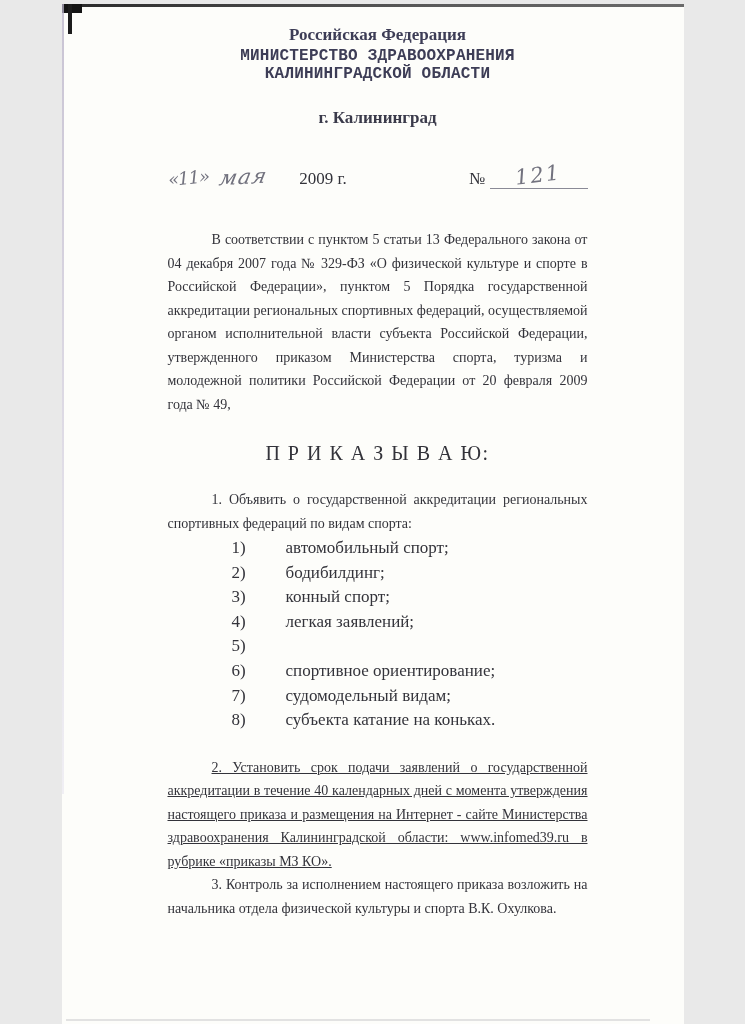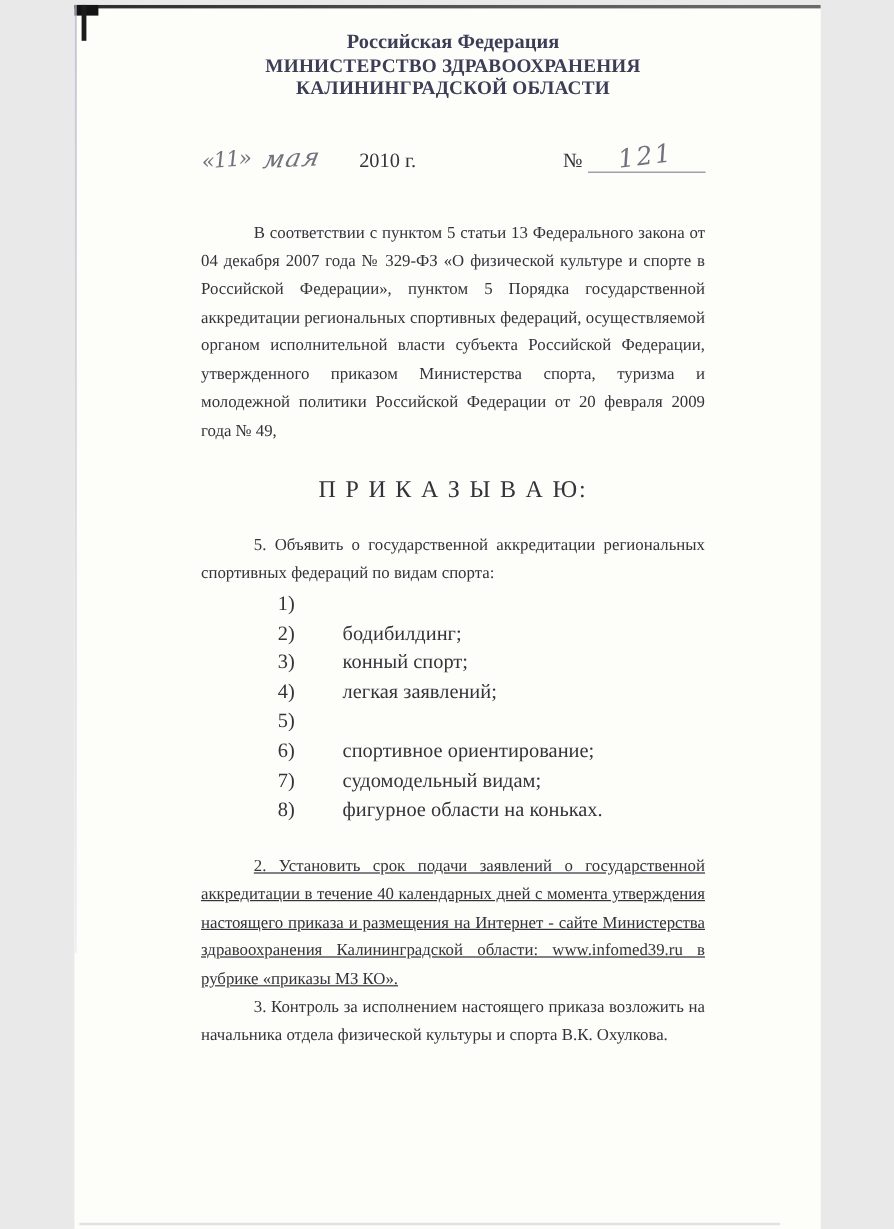--- a/index.html
+++ b/index.html
@@ -16,21 +16,21 @@
   
   .scan-top{position:absolute;top:0;left:0;right:0;height:3px;background:linear-gradient(90deg,#2a2a2a,#5a5a5a 60%,#6a6a6a);}
   .scan-corner{position:absolute;top:0;left:0;width:20px;height:9px;background:#141414;}
   .scan-left-bar{position:absolute;left:6px;top:0;width:4px;height:30px;background:#1c1c1c;}
   .scan-left-faint{position:absolute;left:0;top:0;width:2px;height:790px;background:linear-gradient(#b7b0c6,#eceaf2);opacity:.75;}
   .scan-bottom{position:absolute;left:4px;right:34px;bottom:7px;height:2px;background:#dddddd;opacity:.85;}
 
   .content{position:absolute;left:106px;right:96px;top:0;}
 
   .hdr1{margin-top:21px;text-align:center;font-weight:bold;font-size:17px;color:#3d3d56;}
-  .hdr2{margin-top:2px;text-align:center;font-weight:bold;font-size:16px;color:#3d3d56;letter-spacing:.2px;}
+  .hdr2{margin-top:2px;text-align:center;font-weight:bold;font-size:16px;color:#3d3d56;letter-spacing:.2px;font-family:Liberation Mono, monospace;}
   .doc-type{margin-top:35px;text-align:center;font-weight:bold;font-size:19px;letter-spacing:1.5px;color:#3a3a4a;}
   .city{margin-top:25px;text-align:center;font-weight:bold;font-size:17px;color:#3a3a4a;}
 
   .date-row{margin-top:35px;display:flex;justify-content:space-between;align-items:flex-end;font-size:17px;}
   .date-left{display:flex;align-items:baseline;gap:10px;}
   .hand{
     display:inline-block;
     font-family:"DejaVu Serif",serif;
     font-style:italic;
     color:#72727e;
@@ -66,43 +66,45 @@
   <div class="scan-corner"></div>
   <div class="scan-left-bar"></div>
   <div class="scan-left-faint"></div>
   <div class="scan-bottom"></div>
 
   <div class="content">
 
     <div class="hdr1">Российская Федерация</div>
     <div class="hdr2">МИНИСТЕРСТВО ЗДРАВООХРАНЕНИЯ КАЛИНИНГРАДСКОЙ ОБЛАСТИ</div>
 
+    <div class="city">г. Калининград</div>
 
     <div class="date-row">
       <div class="date-left">
         <span class="hand hand-day">«11»</span>
         <span class="hand hand-month">мая</span>
-        <span class="printed-year">2010 г.</span>
+        <span class="printed-year">2009 г.</span>
       </div>
       <div class="num-group">
         <span class="num-label">№</span>
         <span class="num-underline"><span class="hand hand-number">121</span></span>
       </div>
     </div>
 
 
     <div class="para preamble">В соответствии с пунктом 5 статьи 13 Федерального закона от 04 декабря 2007 года № 329-ФЗ «О физической культуре и спорте в Российской Федерации», пунктом 5 Порядка государственной аккредитации региональных спортивных федераций, осуществляемой органом исполнительной власти субъекта Российской Федерации, утвержденного приказом Министерства спорта, туризма и молодежной политики Российской Федерации от 20 февраля 2009 года № 49,</div>
 
     <div class="order-word">П Р И К А З Ы В А Ю:</div>
 
-    <div class="para item1">5. Объявить о государственной аккредитации региональных спортивных федераций по видам спорта:</div>
+    <div class="para item1">1. Объявить о государственной аккредитации региональных спортивных федераций по видам спорта:</div>
 
     <div class="sports-list">
       <div class="sport-row">
         <span class="sport-num">1)</span>
+        <span>автомобильный спорт;</span>
       </div>
       <div class="sport-row">
         <span class="sport-num">2)</span>
         <span>бодибилдинг;</span>
       </div>
       <div class="sport-row">
         <span class="sport-num">3)</span>
         <span>конный спорт;</span>
       </div>
       <div class="sport-row">
@@ -115,21 +117,21 @@
       <div class="sport-row">
         <span class="sport-num">6)</span>
         <span>спортивное ориентирование;</span>
       </div>
       <div class="sport-row">
         <span class="sport-num">7)</span>
         <span>судомодельный видам;</span>
       </div>
       <div class="sport-row">
         <span class="sport-num">8)</span>
-        <span>фигурное области на коньках.</span>
+        <span>субъекта катание на коньках.</span>
       </div>
     </div>
 
     <div class="para item2">2. Установить срок подачи заявлений о государственной аккредитации в течение 40 календарных дней с момента утверждения настоящего приказа и размещения на Интернет - сайте Министерства здравоохранения Калининградской области: www.infomed39.ru в рубрике «приказы МЗ КО».</div>
     <div class="para item3">3. Контроль за исполнением настоящего приказа возложить на начальника отдела физической культуры и спорта В.К. Охулкова.</div>
 
   </div>
 </div>
 
 </body></html>

